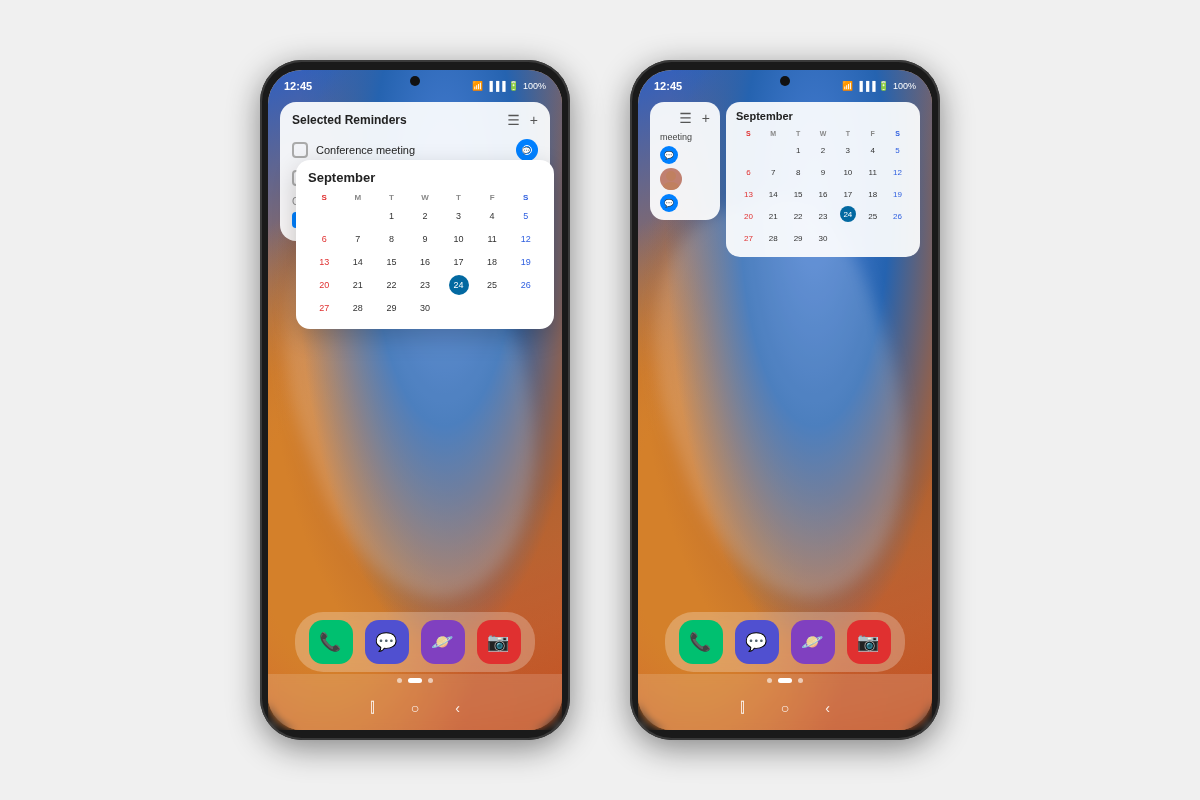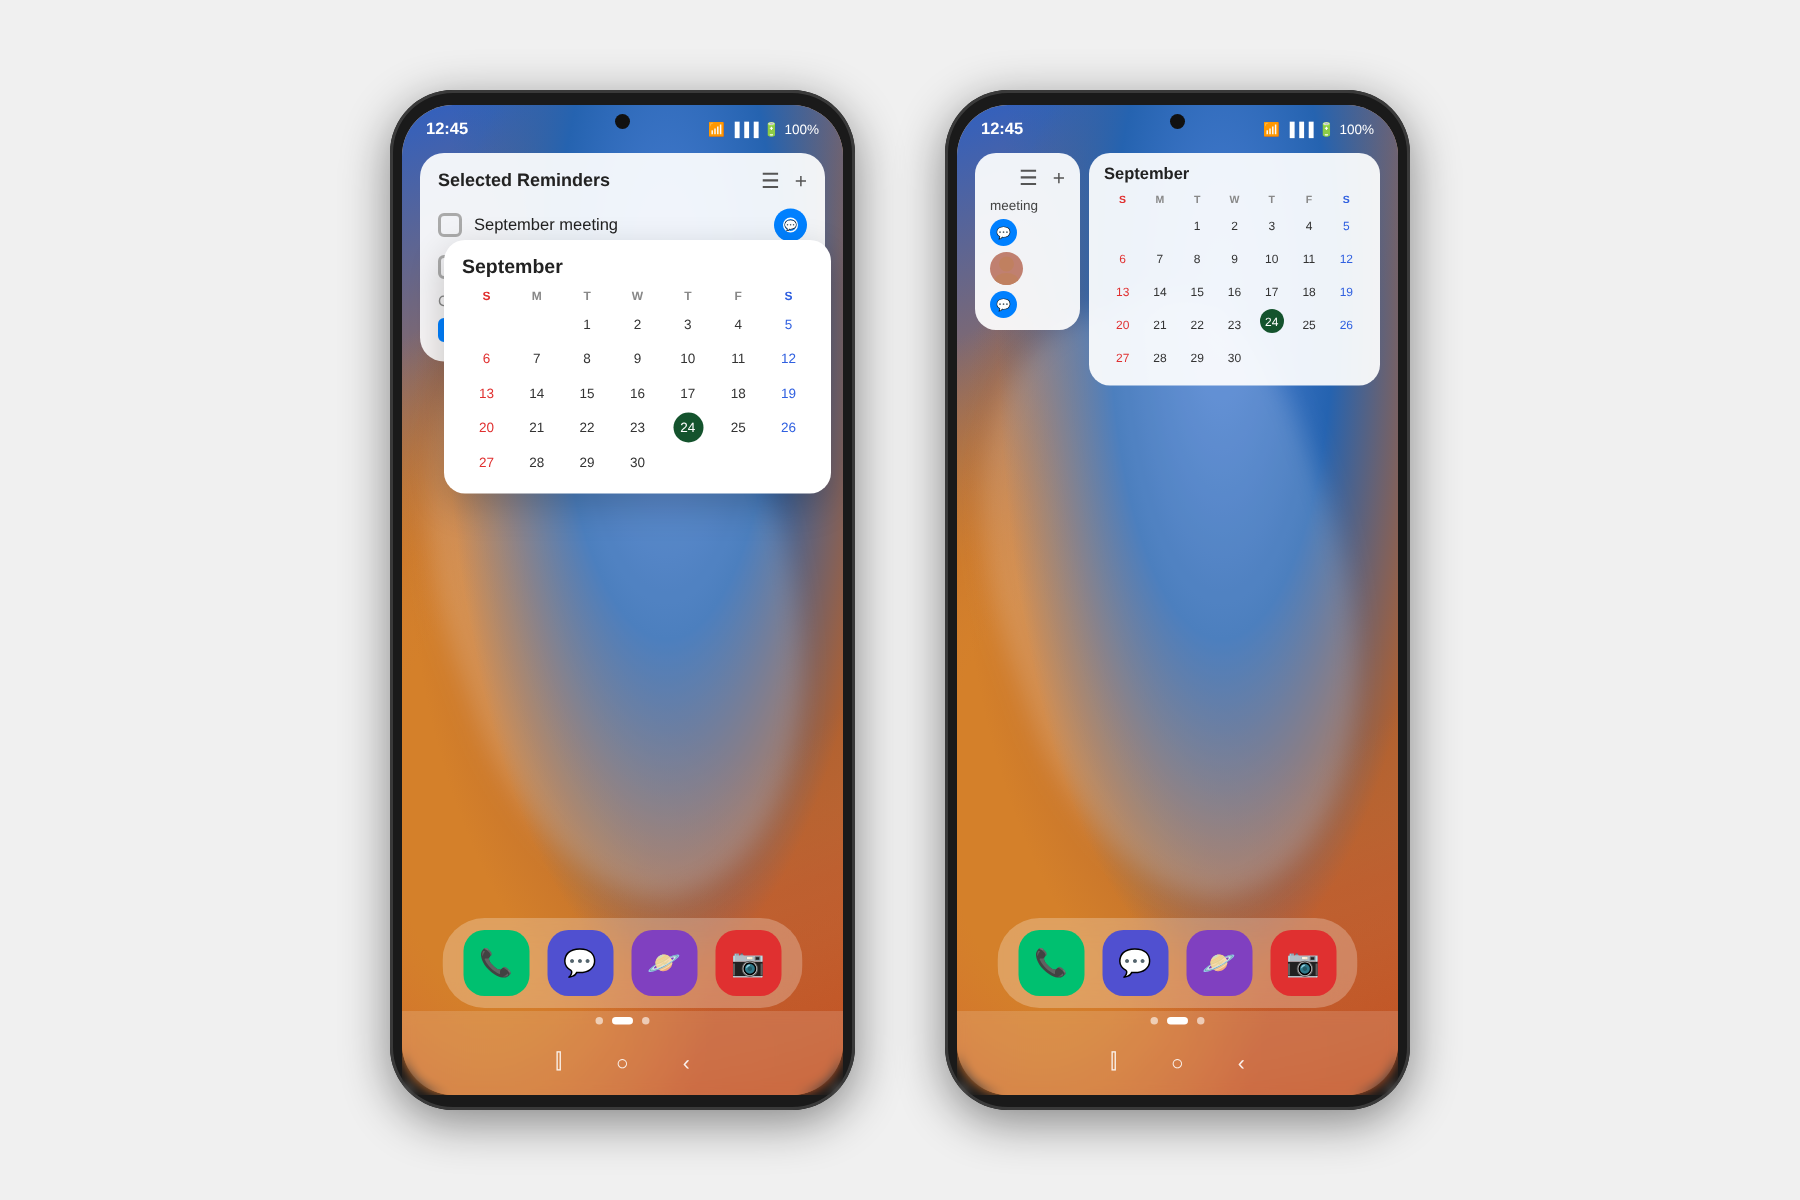--- a/index.html
+++ b/index.html
@@ -338,21 +338,21 @@
       height: 20px;
       display: flex;
       align-items: center;
       justify-content: center;
       margin: 1px auto;
     }
 
     .cal-day.sun { color: #e03030; }
     .cal-day.sat { color: #3060e0; }
     .cal-day.today {
-      background: #14532d;
+      background: #0369a1;
       color: white;
       border-radius: 50%;
     }
     .cal-day.empty { color: transparent; }
 
     
     .widget-pair {
       display: flex;
       gap: 6px;
       align-items: flex-start;
@@ -411,21 +411,21 @@
             <span class="widget-title">Selected Reminders</span>
             <div class="widget-actions">
               <span class="widget-action-icon">☰</span>
               <span class="widget-action-icon">+</span>
             </div>
           </div>
 
           <div class="reminder-item">
             <div class="reminder-checkbox"></div>
             <div style="flex:1;">
-              <div class="reminder-text">September meeting</div>
+              <div class="reminder-text">Conference meeting</div>
             </div>
             <div class="reminder-badge">
               <svg width="12" height="12" viewBox="0 0 24 24" fill="white">
                   <circle cx="12" cy="12" r="9" fill="none" stroke="white" stroke-width="2"></circle>
                   <text x="12" y="17" text-anchor="middle" font-size="14" fill="white">💬</text>
                 </svg>
             </div>
           </div>
 
           <div class="reminder-item">

